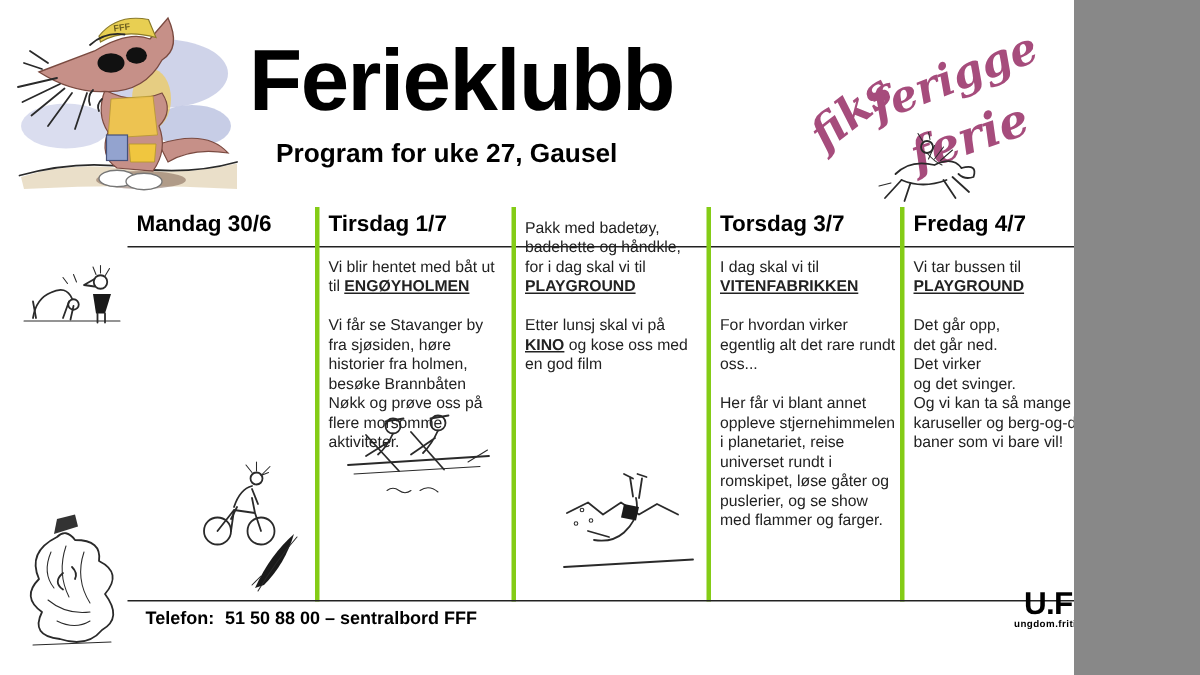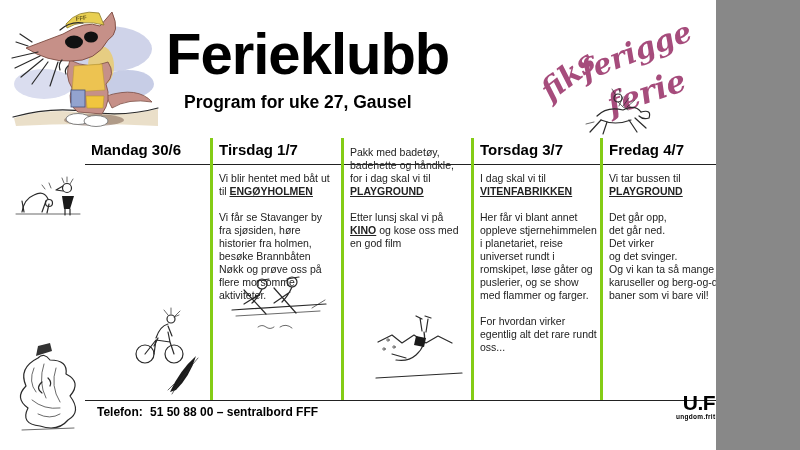--- a/index.html
+++ b/index.html
@@ -209,22 +209,22 @@
           <span class="dest">KINO</span>
           <span>og kose oss med en god film</span></p>
       </div>
     </div>
 
     <div class="col">
       <div class="day-h">Torsdag 3/7</div>
       <div class="body">
         <p><span>I dag skal vi til</span>
           <span class="dest">VITENFABRIKKEN</span></p>
+        <p><span>For hvordan virker egentlig alt det rare rundt oss...</span></p>
         <p><span>Her får vi blant annet oppleve stjernehimmelen i planetariet, reise universet rundt i romskipet, løse gåter og puslerier, og se show med flammer og farger.</span></p>
-        <p><span>For hvordan virker egentlig alt det rare rundt oss...</span></p>
       </div>
     </div>
 
     <div class="col">
       <div class="day-h">Fredag 4/7</div>
       <div class="body">
         <p><span>Vi tar bussen til</span><br>
           <span class="dest">PLAYGROUND</span></p>
         <div>
           <div>Det går opp,</div>

